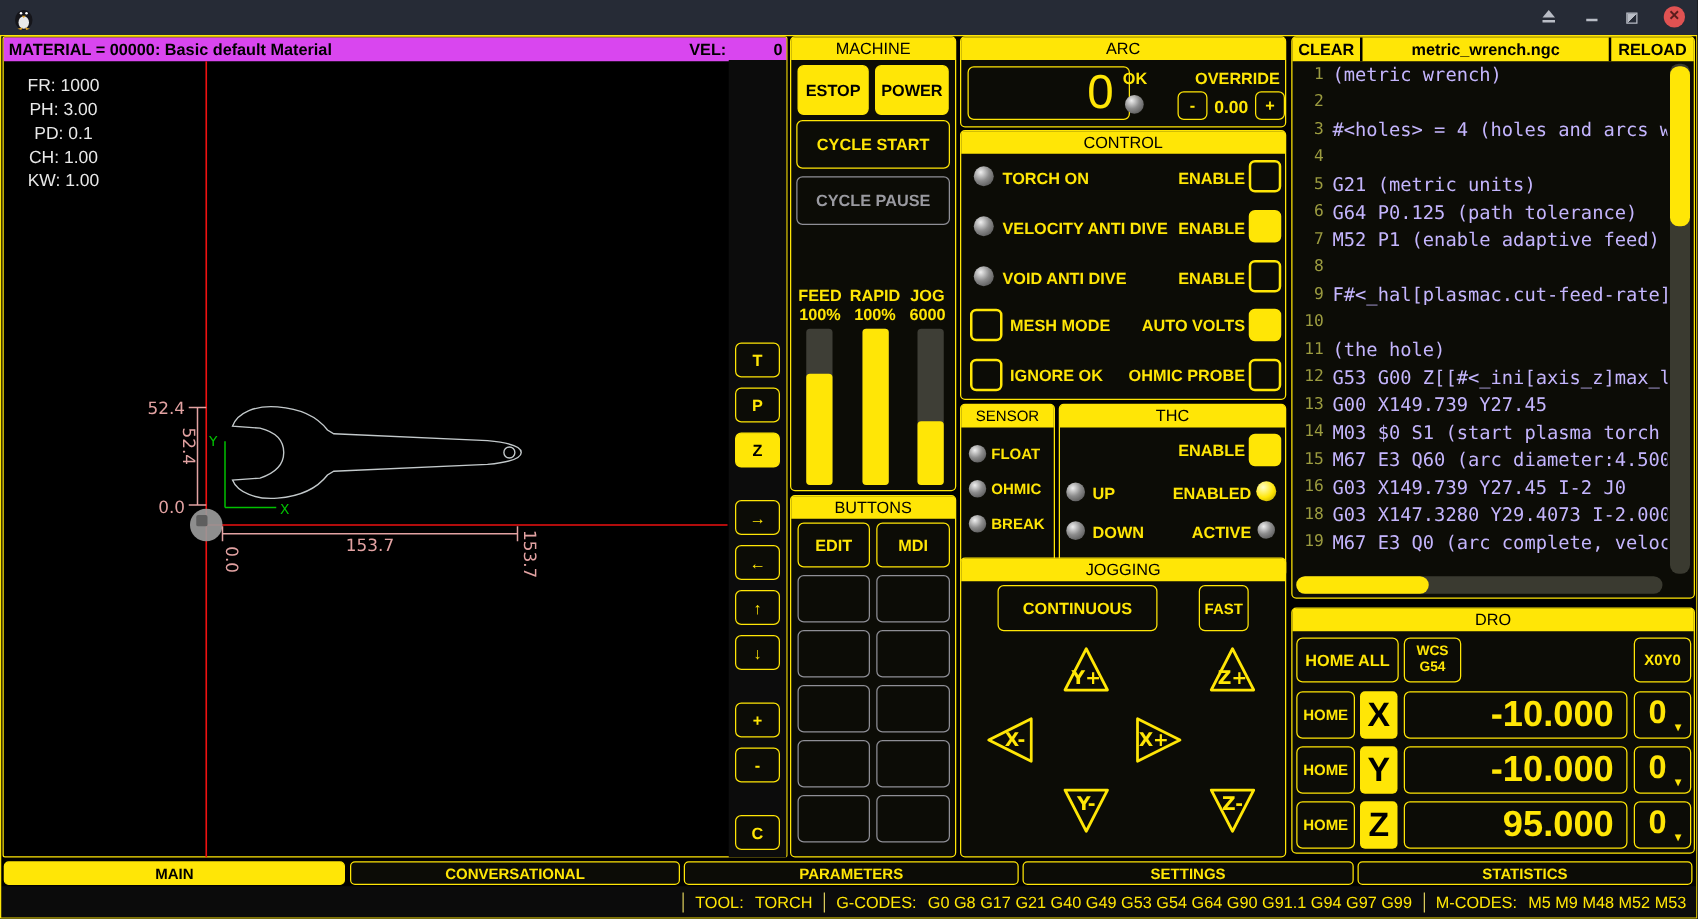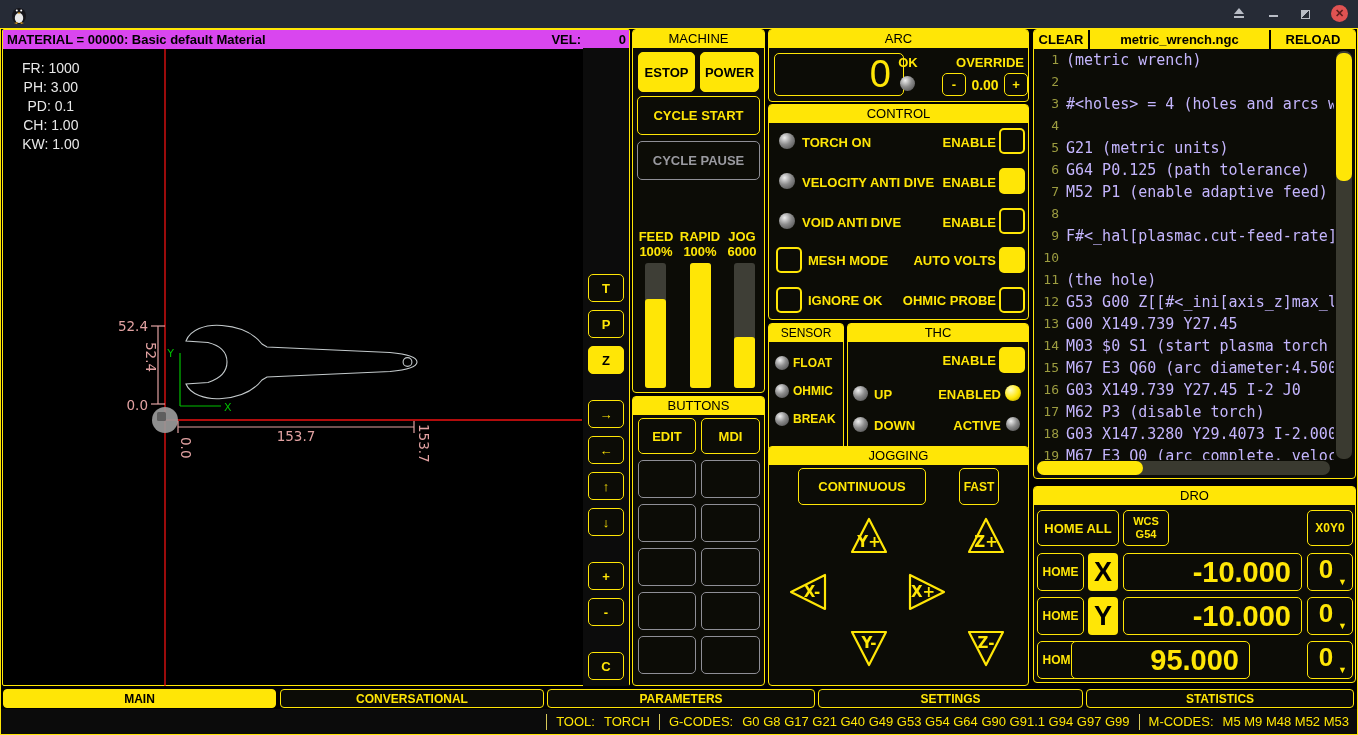--- a/index.html
+++ b/index.html
@@ -314,42 +314,41 @@
     <path d="M21 39 L4 6 L38 6 Z" fill="none" stroke="#ffe606" stroke-width="2.2" stroke-linejoin="round"></path>
     <text x="21" y="22" fill="#ffe606" font-size="15" font-weight="bold" text-anchor="middle">Z-</text>
   </svg>
 
   <div class="panel" style="left:1033px;top:29px;width:323px;height:450px">
     <div style="height:19px;background:#ffe606;display:flex;color:#000;font-size:13px;font-weight:bold;border-radius:2px 2px 0 0">
       <div style="width:54px;text-align:center;line-height:19px">CLEAR</div>
       <div style="width:2px;background:#000"></div>
       <div style="flex:1;text-align:center;line-height:19px">metric_wrench.ngc</div>
       <div style="width:2px;background:#000"></div>
-      <div style="width:84px;text-align:center;line-height:19px">RELOAD</div>
+      <div style="width:66px;text-align:center;line-height:19px">RELOAD</div>
     </div>
   </div>
 
   <div class="gcode-area">
     <div class="gl"><span class="gln">1</span><span class="glt">(metric wrench)</span></div>
     <div class="gl"><span class="gln">2</span><span class="glt"></span></div>
     <div class="gl"><span class="gln">3</span><span class="glt">#&lt;holes&gt; = 4 (holes and arcs w</span></div>
     <div class="gl"><span class="gln">4</span><span class="glt"></span></div>
     <div class="gl"><span class="gln">5</span><span class="glt">G21 (metric units)</span></div>
     <div class="gl"><span class="gln">6</span><span class="glt">G64 P0.125 (path tolerance)</span></div>
     <div class="gl"><span class="gln">7</span><span class="glt">M52 P1 (enable adaptive feed)</span></div>
     <div class="gl"><span class="gln">8</span><span class="glt"></span></div>
     <div class="gl"><span class="gln">9</span><span class="glt">F#&lt;_hal[plasmac.cut-feed-rate]</span></div>
     <div class="gl"><span class="gln">10</span><span class="glt"></span></div>
     <div class="gl"><span class="gln">11</span><span class="glt">(the hole)</span></div>
     <div class="gl"><span class="gln">12</span><span class="glt">G53 G00 Z[[#&lt;_ini[axis_z]max_l</span></div>
     <div class="gl"><span class="gln">13</span><span class="glt">G00 X149.739 Y27.45</span></div>
     <div class="gl"><span class="gln">14</span><span class="glt">M03 $0 S1 (start plasma torch</span></div>
     <div class="gl"><span class="gln">15</span><span class="glt">M67 E3 Q60 (arc diameter:4.500</span></div>
     <div class="gl"><span class="gln">16</span><span class="glt">G03 X149.739 Y27.45 I-2 J0</span></div>
-    <div class="gl"><span class="gln">17</span><span class="glt">M62 P3 (disable torch)</span></div>
     <div class="gl"><span class="gln">18</span><span class="glt">G03 X147.3280 Y29.4073 I-2.000</span></div>
     <div class="gl"><span class="gln">19</span><span class="glt">M67 E3 Q0 (arc complete, veloc</span></div>
   </div>
 
   <div class="sbar-track" style="left:1336px;top:51px;width:16px;height:408px">
     <div class="sbar-thumb" style="left:0;top:2px;width:16px;height:128px"></div>
   </div>
   <div class="sbar-track" style="left:1037px;top:461px;width:293px;height:14px">
     <div class="sbar-thumb" style="left:0;top:0;width:106px;height:14px"></div>
   </div>
@@ -375,21 +374,21 @@
   <div class="ybtn" style="left:1037px;top:597px;width:47px;height:38px;font-size:12px">HOME</div>
   <div class="axis-badge" style="left:1088px;top:597px;width:30px;height:38px">Y</div>
   <div class="dro-val" style="left:1123px;top:597px;width:179px;height:38px;line-height:36px">-10.000</div>
   <div class="zero-btn" style="left:1307px;top:597px;width:46px;height:38px">
     <span class="z0">0</span>
     <span class="caret">▼</span>
   </div>
 
   <div class="ybtn" style="left:1037px;top:641px;width:47px;height:38px;font-size:12px">HOME</div>
   <div class="axis-badge" style="left:1088px;top:641px;width:30px;height:38px">Z</div>
-  <div class="dro-val" style="left:1071px;top:641px;width:179px;height:38px;line-height:36px">95.000</div>
+  <div class="dro-val" style="left:1123px;top:641px;width:179px;height:38px;line-height:36px">95.000</div>
   <div class="zero-btn" style="left:1307px;top:641px;width:46px;height:38px">
     <span class="z0">0</span>
     <span class="caret">▼</span>
   </div>
 
   <div class="tab active" style="left:3px;width:273px">MAIN</div>
   <div class="tab" style="left:280px;width:264px">CONVERSATIONAL</div>
   <div class="tab" style="left:547px;width:268px">PARAMETERS</div>
   <div class="tab" style="left:818px;width:265px">SETTINGS</div>
   <div class="tab" style="left:1086px;width:268px">STATISTICS</div>

